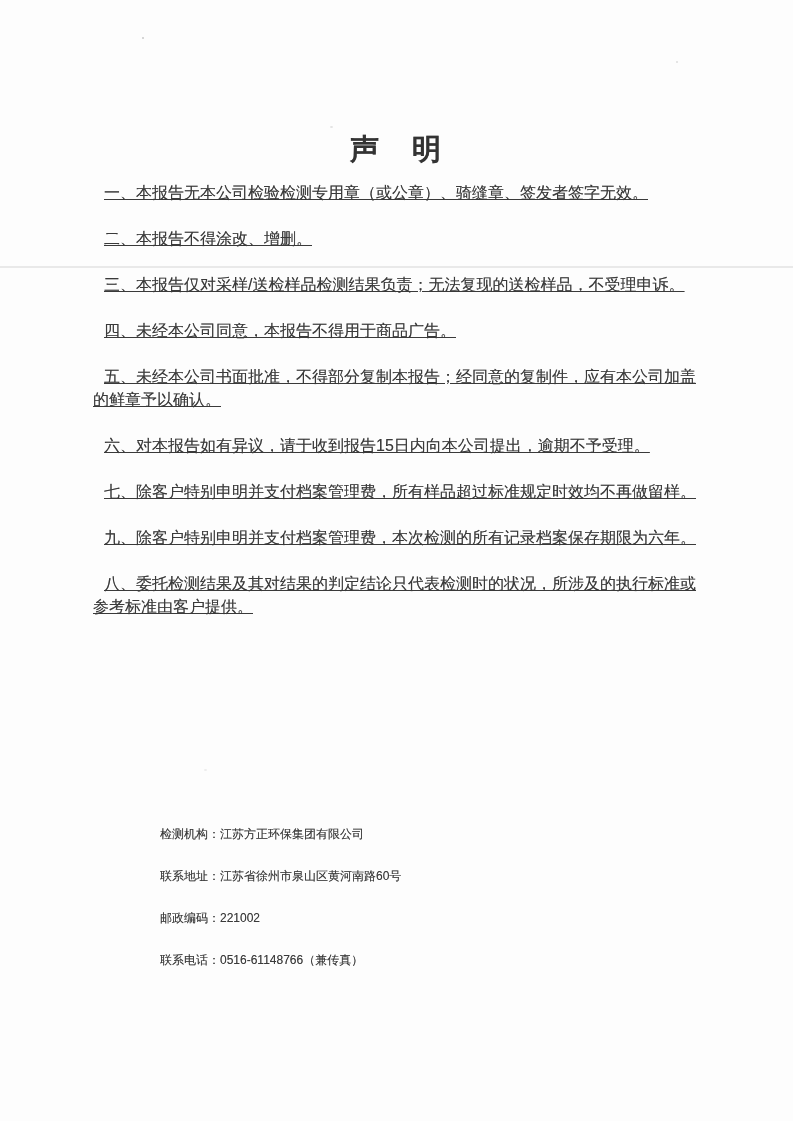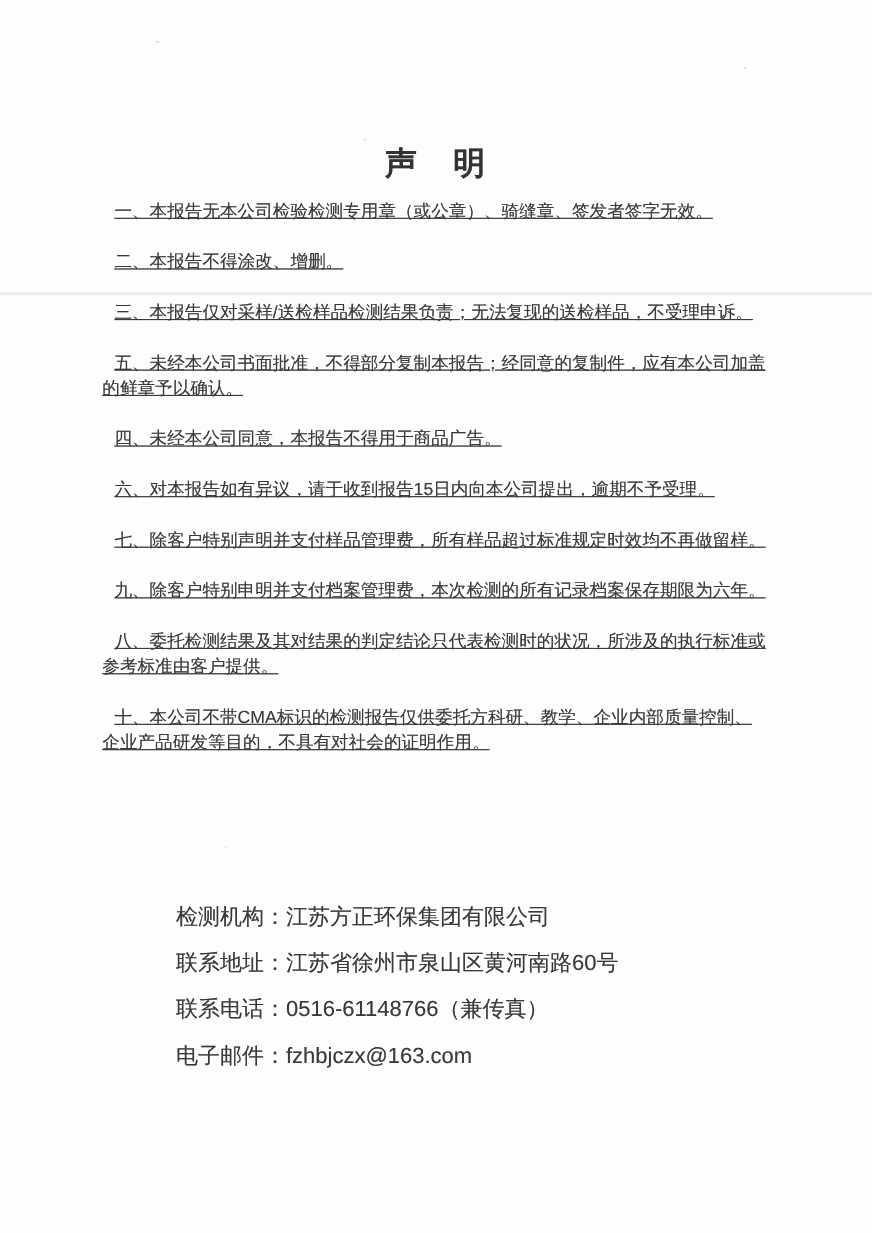--- a/index.html
+++ b/index.html
@@ -42,21 +42,21 @@
     text-shadow: 0 0 0.6px rgba(58,58,58,0.5);
     word-break: break-all;
     text-decoration: underline;
   }
   .contact {
     position: absolute;
     left: 160px;
     top: 823px;
   }
   .contact-row {
-    font-size: 20px;
+    font-size: 12px;
     line-height: 23px;
     margin: 0 16px 19px 0;
     color: #3a3a3a;
     text-shadow: 0 0 0.6px rgba(58,58,58,0.5);
     white-space: nowrap;
   }
   .scan-line {
     position: absolute;
     left: 0;
     top: 266px;
@@ -83,29 +83,28 @@
   <div class="speckle speckle-2"></div>
   <div class="speckle speckle-3"></div>
   <div class="speckle speckle-4"></div>
 
   <h1 class="title">声　明</h1>
 
   <div class="items">
     <p class="item"><span>一、</span><span>本报告无本公司检验检测专用章（或公章）、骑缝章、签发者签字无效。</span></p>
     <p class="item"><span>二、</span><span>本报告不得涂改、增删。</span></p>
     <p class="item"><span>三、</span><span>本报告仅对采样/送检样品检测结果负责；无法复现的送检样品，不受理申诉。</span></p>
+    <p class="item"><span>四、</span><span>未经本公司同意，本报告不得用于商品广告。</span></p>
     <p class="item"><span>五、</span><span>未经本公司书面批准，不得部分复制本报告；经同意的复制件，应有本公司加盖的鲜章予以确认。</span></p>
-    <p class="item"><span>四、</span><span>未经本公司同意，本报告不得用于商品广告。</span></p>
     <p class="item"><span>六、</span><span>对本报告如有异议，请于收到报告15日内向本公司提出，逾期不予受理。</span></p>
-    <p class="item"><span>七、</span><span>除客户特别声明并支付样品管理费，所有样品超过标准规定时效均不再做留样。</span></p>
+    <p class="item"><span>七、</span><span>除客户特别申明并支付档案管理费，所有样品超过标准规定时效均不再做留样。</span></p>
     <p class="item"><span>九、</span><span>除客户特别申明并支付档案管理费，本次检测的所有记录档案保存期限为六年。</span></p>
     <p class="item"><span>八、</span><span>委托检测结果及其对结果的判定结论只代表检测时的状况，所涉及的执行标准或参考标准由客户提供。</span></p>
-    <p class="item"><span>十、</span><span>本公司不带CMA标识的检测报告仅供委托方科研、教学、企业内部质量控制、企业产品研发等目的，不具有对社会的证明作用。</span></p>
   </div>
 
   <div class="contact">
     <p class="contact-row"><span>检测机构</span><span>：</span><span>江苏方正环保集团有限公司</span></p>
     <p class="contact-row"><span>联系地址</span><span>：</span><span>江苏省徐州市泉山区黄河南路60号</span></p>
+    <p class="contact-row"><span>邮政编码</span><span>：</span><span>221002</span></p>
     <p class="contact-row"><span>联系电话</span><span>：</span><span>0516-61148766（兼传真）</span></p>
-    <p class="contact-row"><span>电子邮件</span><span>：</span><span>fzhbjczx@163.com</span></p>
   </div>
 
 </div>
 
 </body></html>

